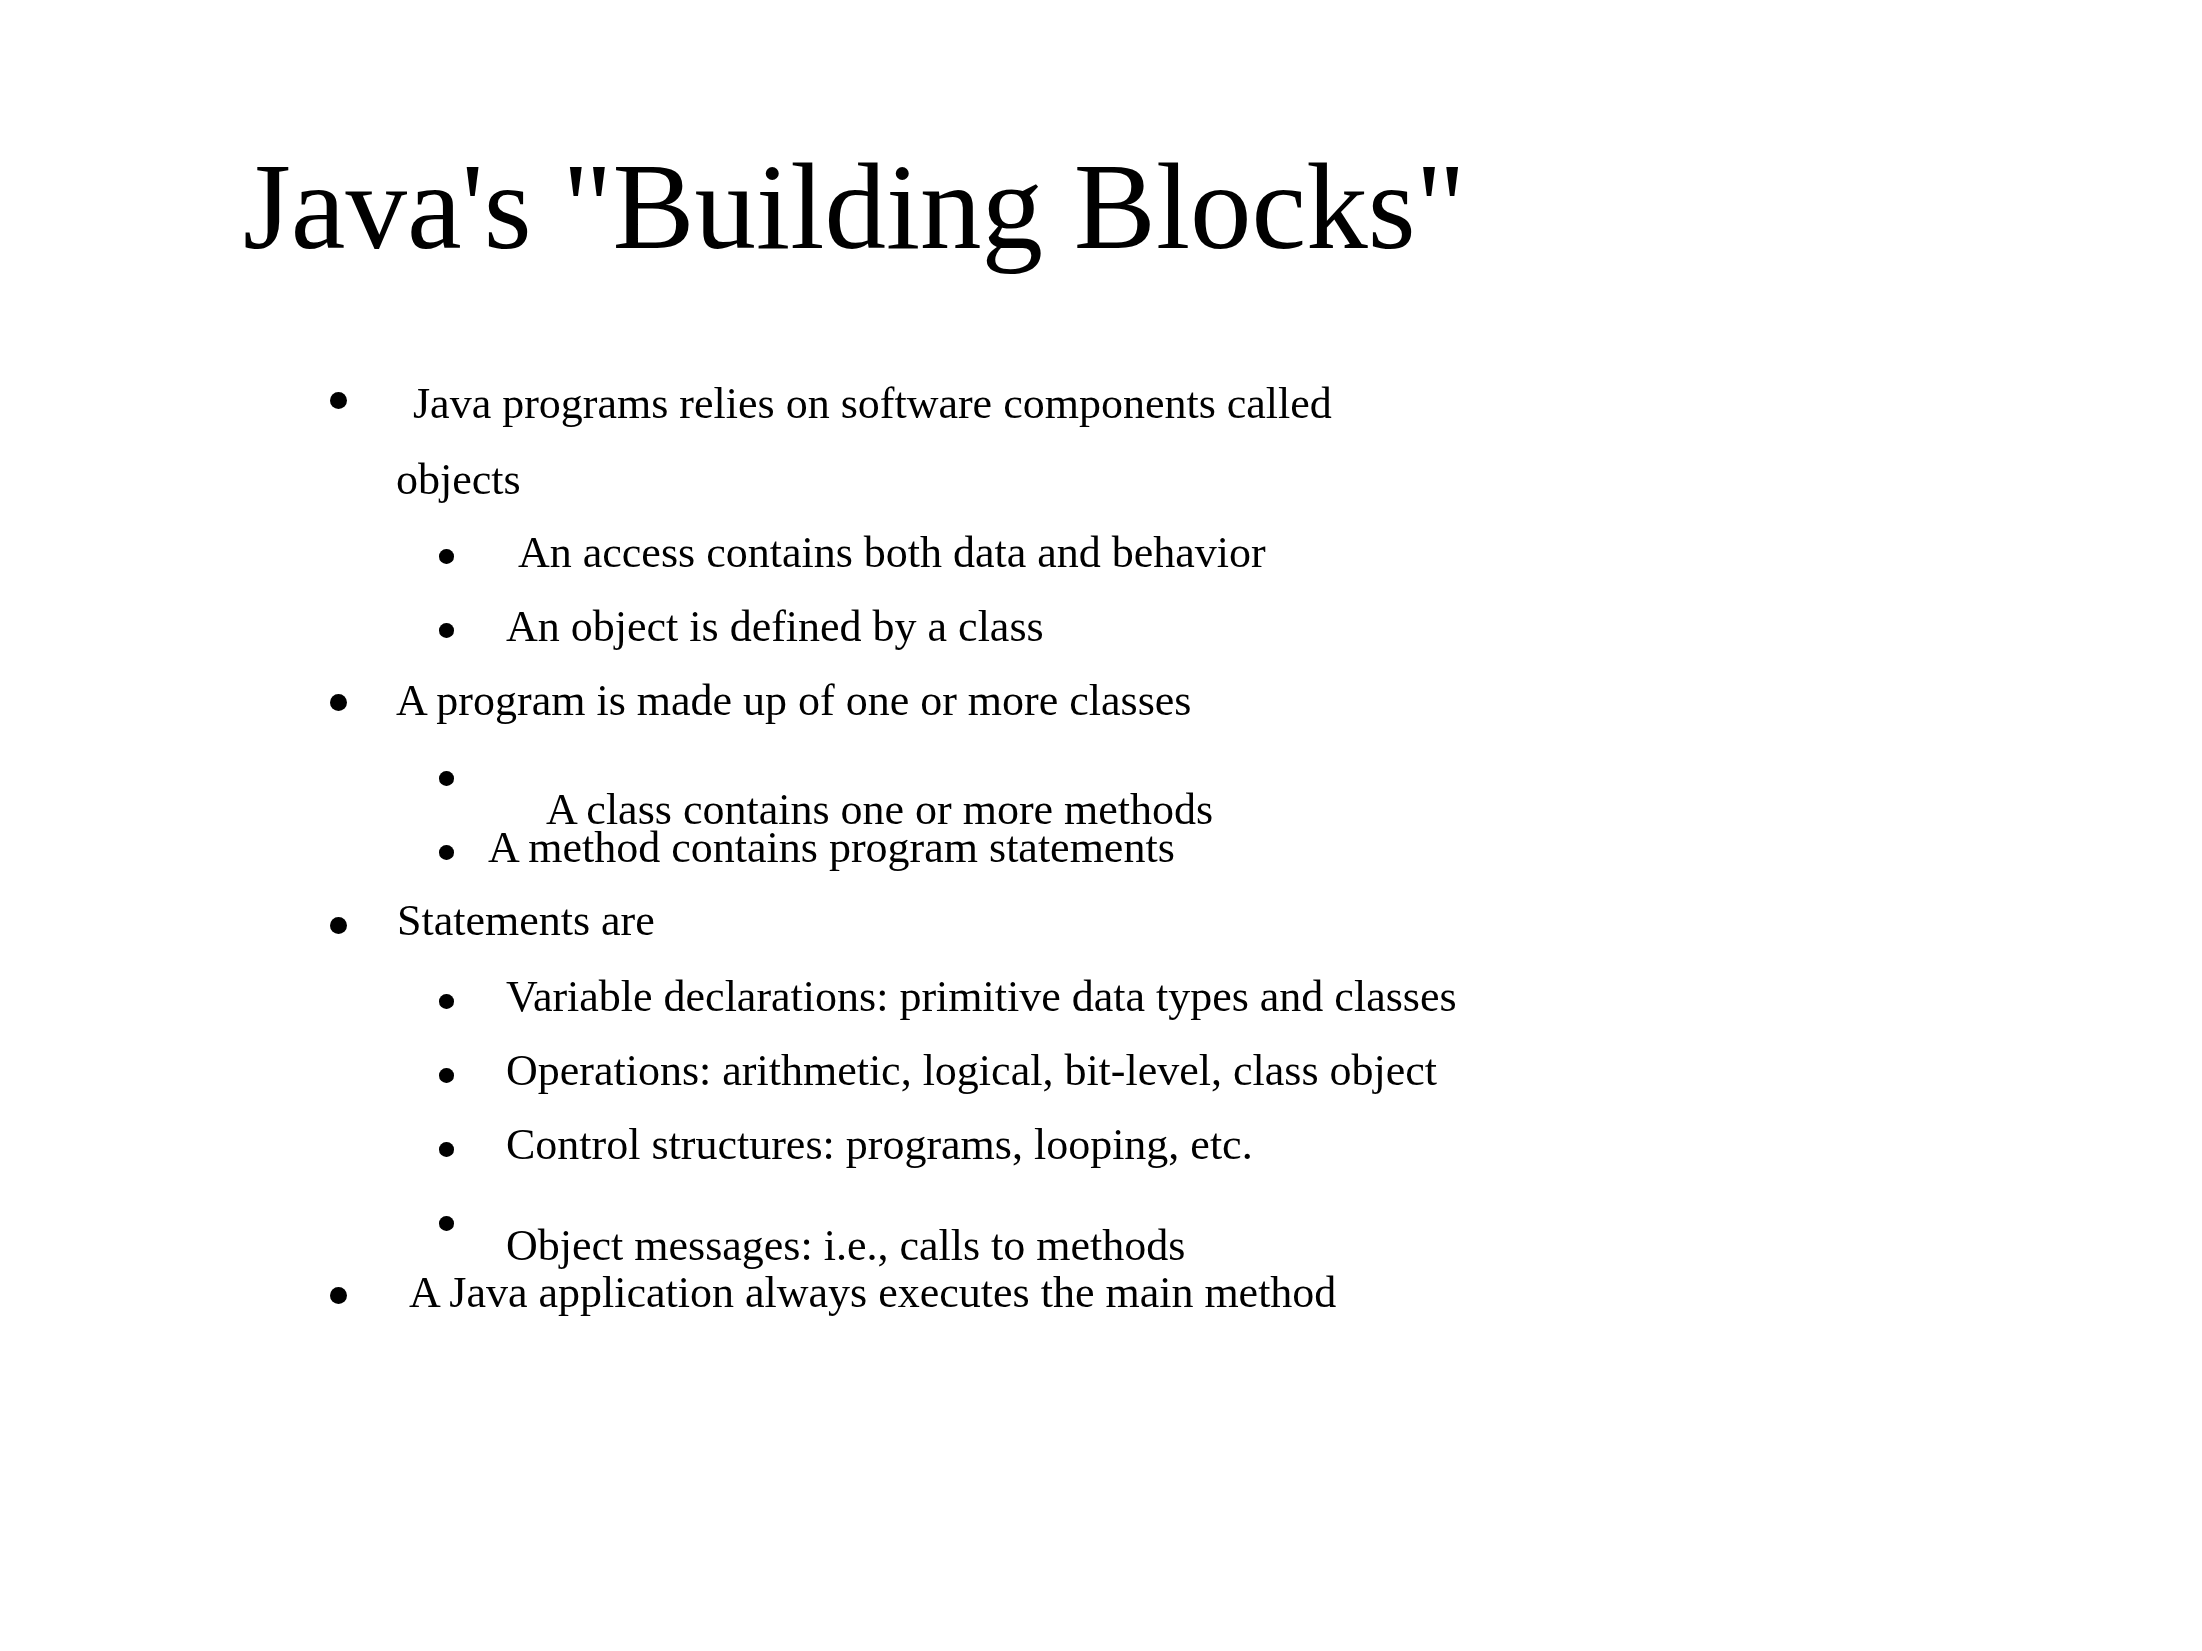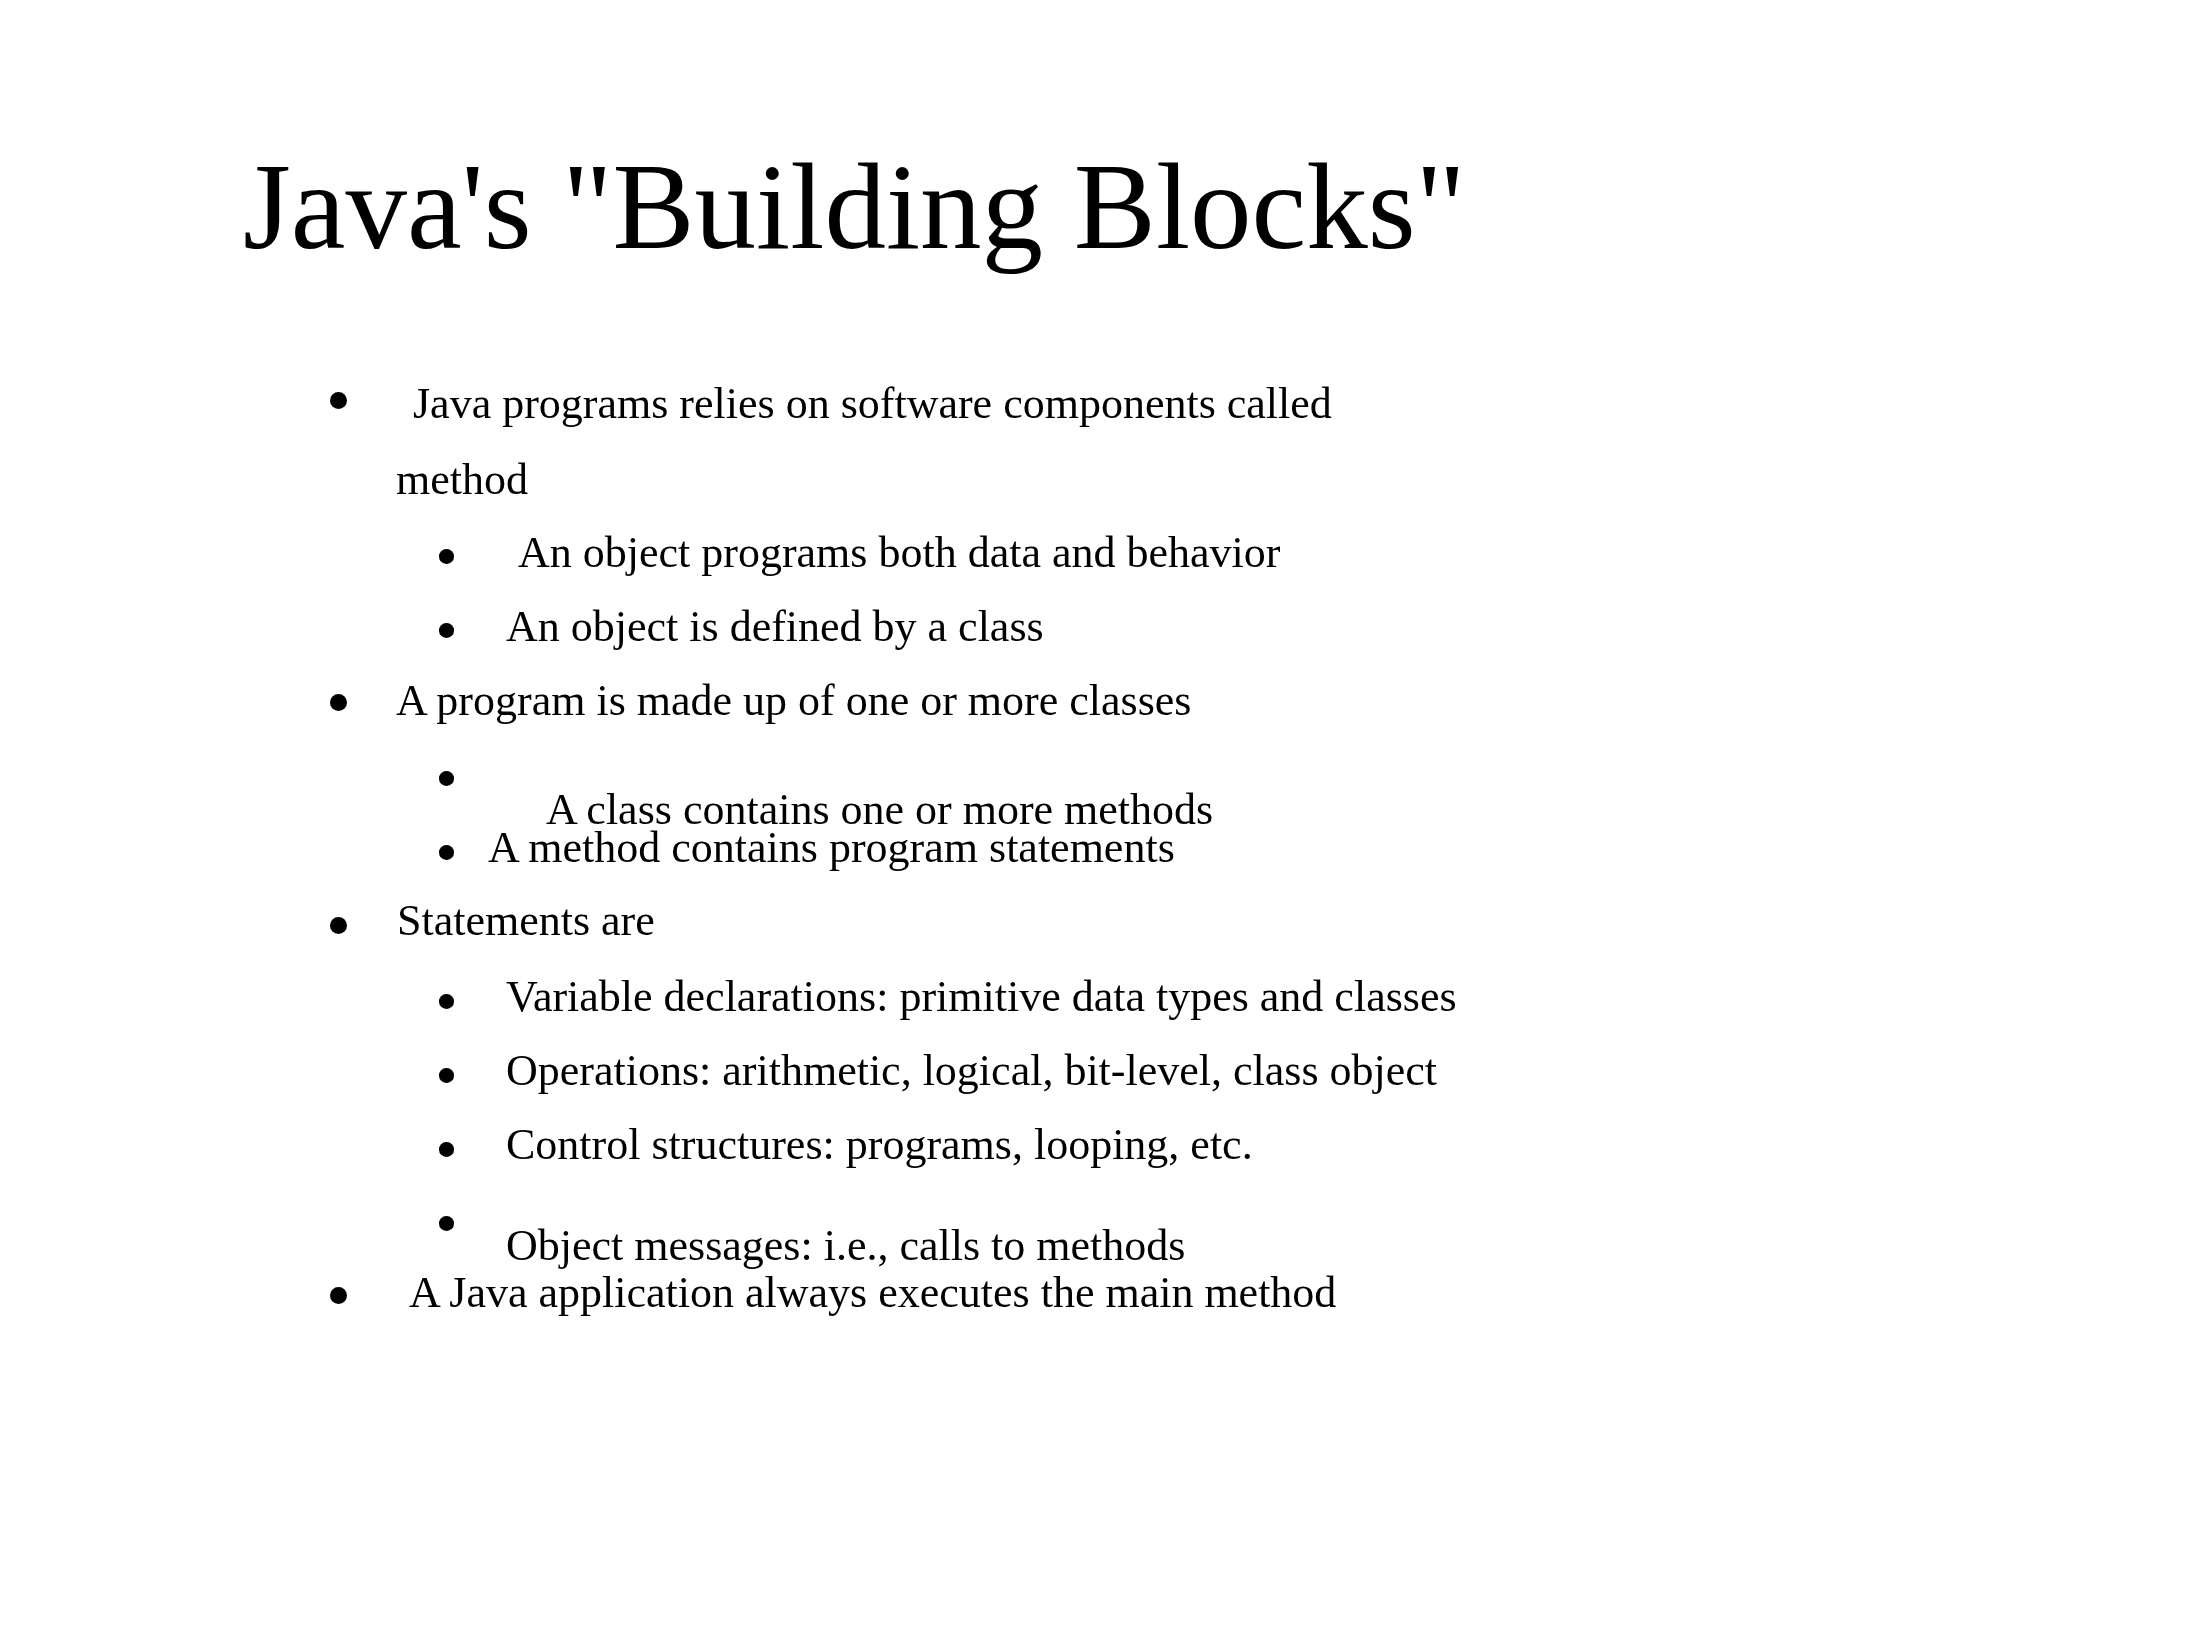--- a/index.html
+++ b/index.html
@@ -60,24 +60,24 @@
 
 <div class="slide">
 
   <h1 class="title">Java's "Building Blocks"</h1>
 
   <div>
 
     <span class="bullet l1" style="top:392px;"></span>
     <div class="line" style="left:413px; top:374px;">Java programs relies on software components called</div>
 
-    <div class="line" style="left:396px; top:450px;">method</div>
+    <div class="line" style="left:396px; top:450px;">objects</div>
 
     <span class="bullet l2" style="top:549px;"></span>
-    <div class="line" style="left:518px; top:523px;">An object programs both data and behavior</div>
+    <div class="line" style="left:518px; top:523px;">An access contains both data and behavior</div>
 
     <span class="bullet l2" style="top:623px;"></span>
     <div class="line" style="left:506px; top:597px;">An object is defined by a class</div>
 
     <span class="bullet l1" style="top:694px;"></span>
     <div class="line" style="left:396px; top:671px;">A program is made up of one or more classes</div>
 
     <span class="bullet l2" style="top:771px;"></span>
     <div class="line" style="left:546px; top:744px;margin-top:36px;">A class contains one or more methods</div>
 

